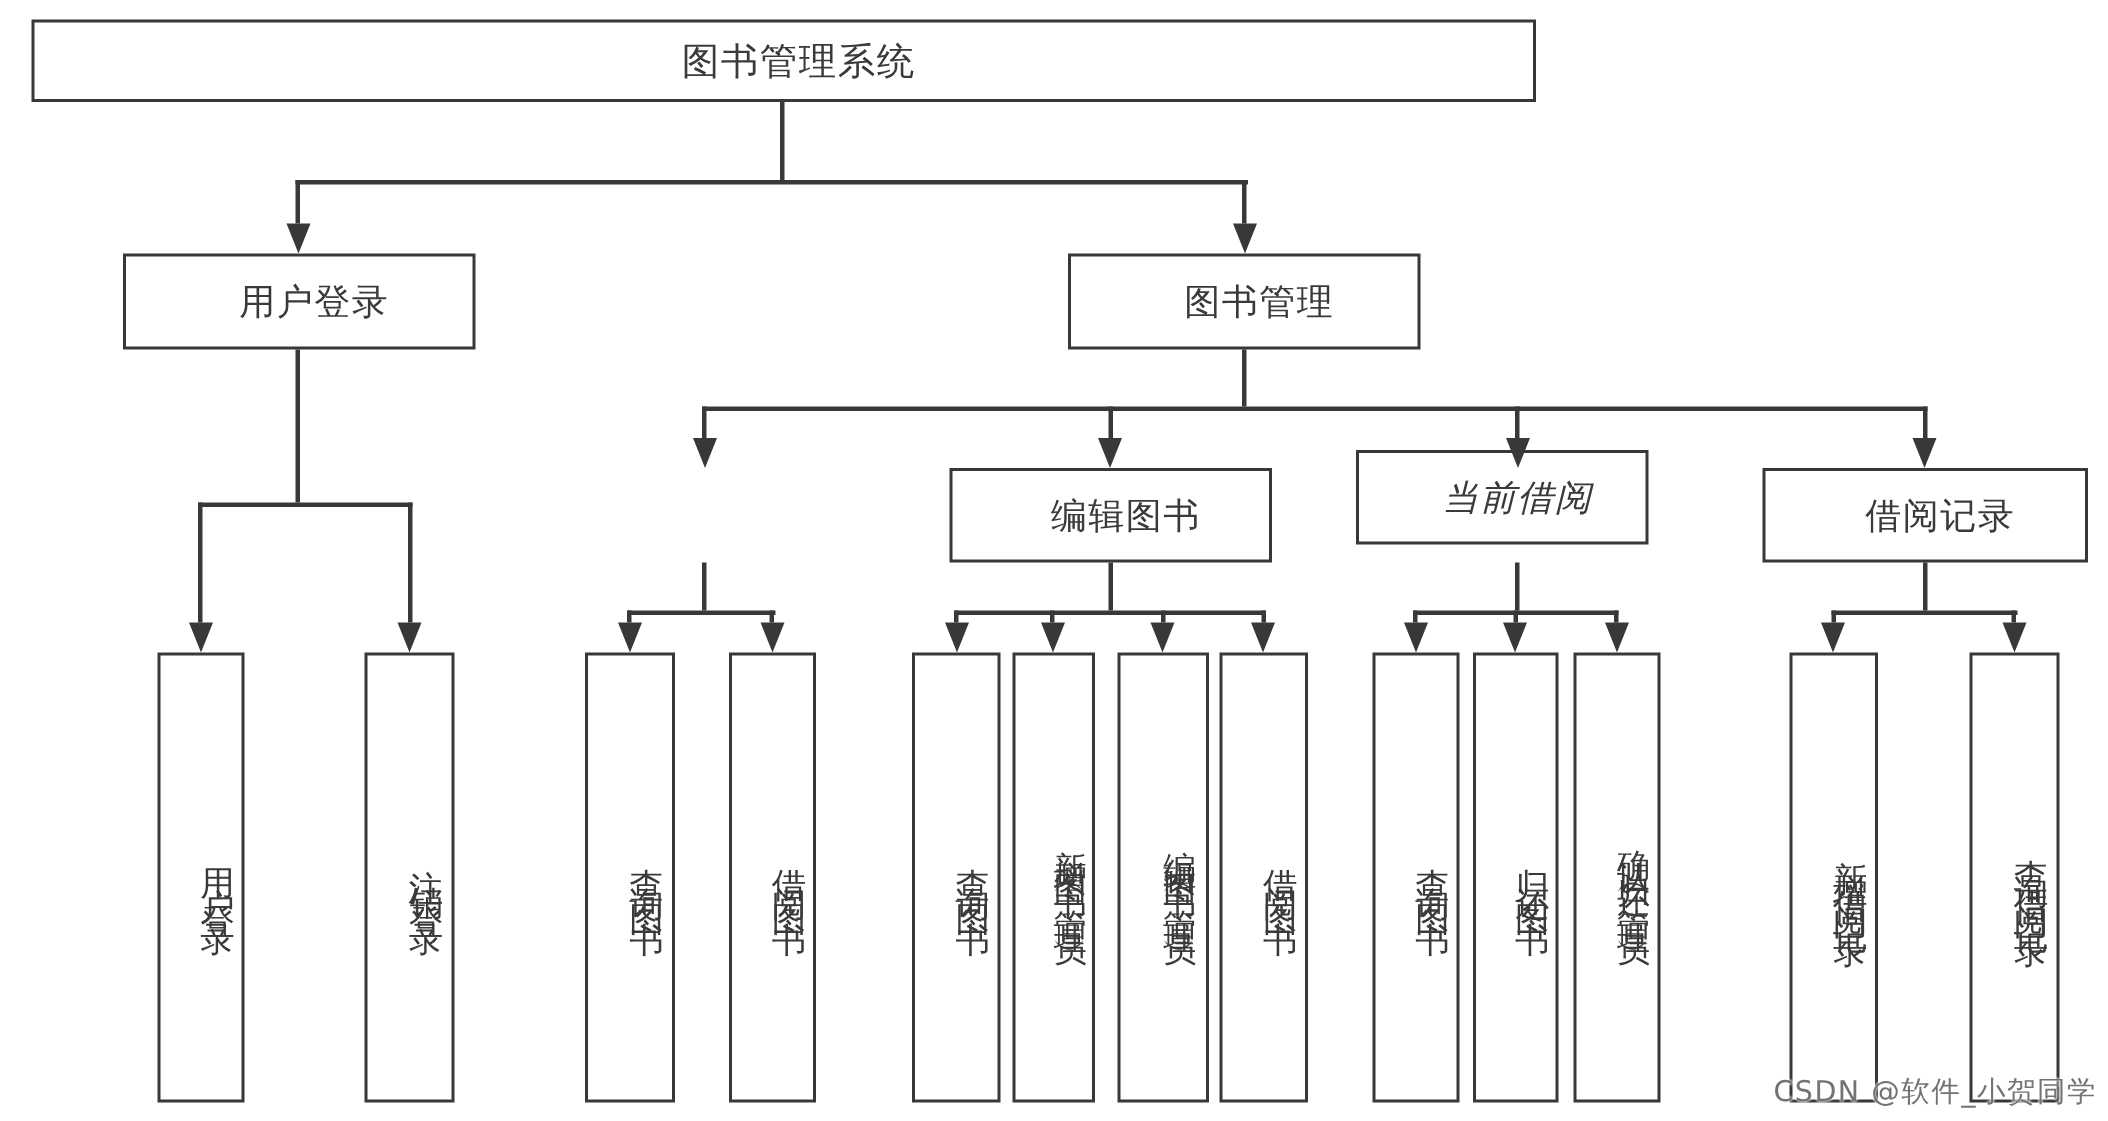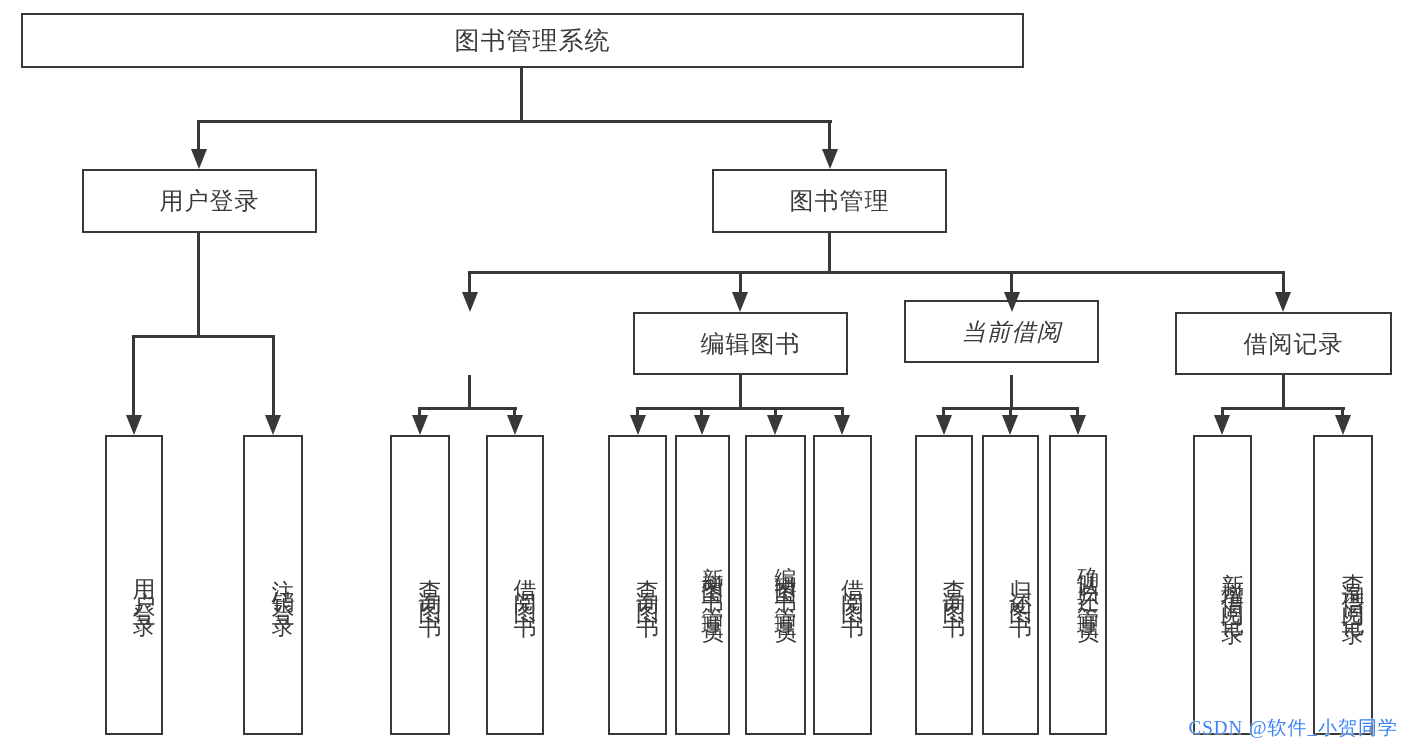--- a/index.html
+++ b/index.html
@@ -21,23 +21,22 @@
   .leaf .vlbl.len6{letter-spacing:10px;}
   .leaf .vlbl.len9{font-size:22px;letter-spacing:8px;}
   .line{position:absolute;background:#383838;}
   .arrow{
     position:absolute;width:0;height:0;
     border-left:8px solid transparent;border-right:8px solid transparent;
     border-top:20px solid #383838;
   }
   .watermark{
     position:absolute;right:7px;bottom:6px;z-index:5;
-    font-size:19px;color:#3b82f6;letter-spacing:1px;white-space:nowrap;
+    font-size:19px;color:#737373;letter-spacing:1px;white-space:nowrap;
     text-shadow:0 0 2px #ffffff,0 0 2px #ffffff;
-    font-family:Liberation Serif, serif;
   }
 </style>
 </head>
 <body>
 
 <div id="canvas">
 
   <div class="node root" style="left:21px;top:13px;width:1003px;height:55px;">
     <span class="lbl">图书管理系统</span>
   </div>

